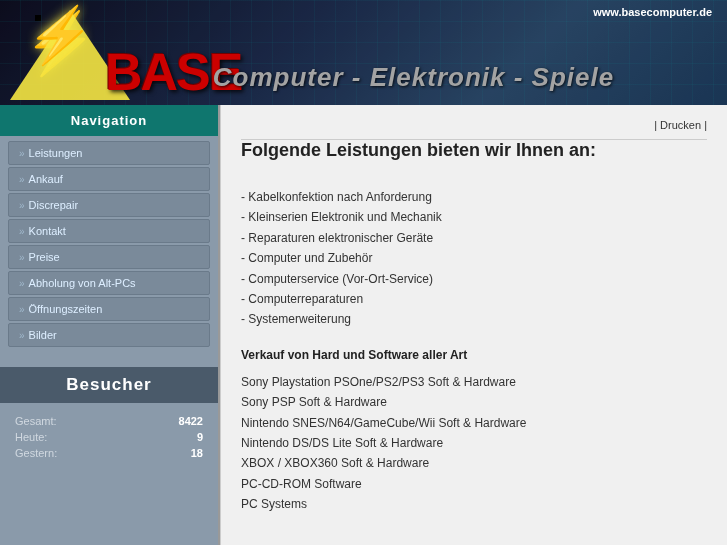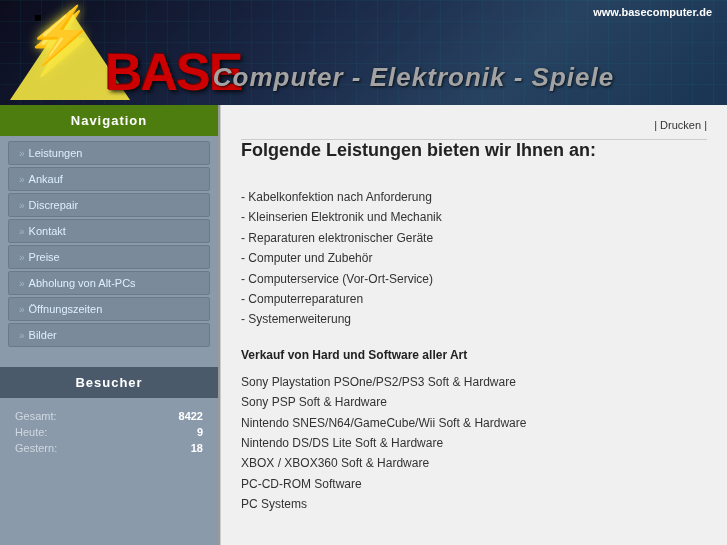--- a/index.html
+++ b/index.html
@@ -133,21 +133,21 @@
 
     
     #sidebar {
       width: 220px;
       min-width: 220px;
       background: #8a9aaa;
       padding: 0;
       border-right: 2px solid #999;
     }
     #nav-header {
-      background: #4d7c0f;
+      background: #0f766e;
       color: #ffffff;
       font-size: 13px;
       font-weight: bold;
       text-align: center;
       padding: 8px 5px;
       margin-bottom: 5px;
       letter-spacing: 1px;
     }
     .nav-item {
       display: flex;
@@ -171,21 +171,21 @@
     .nav-label {
       color: #ddeeff;
     }
 
     #visitor-section {
       margin-top: 20px;
     }
     #visitor-header {
       background: #4a5a6a;
       color: #ffffff;
-      font-size: 13px;
+      font-size: 17px;
       font-weight: bold;
       text-align: center;
       padding: 8px 5px;
       margin-bottom: 5px;
       letter-spacing: 1px;
     }
     #visitor-stats {
       padding: 5px 15px 10px 15px;
       color: #e8f0f8;
       font-size: 11px;

